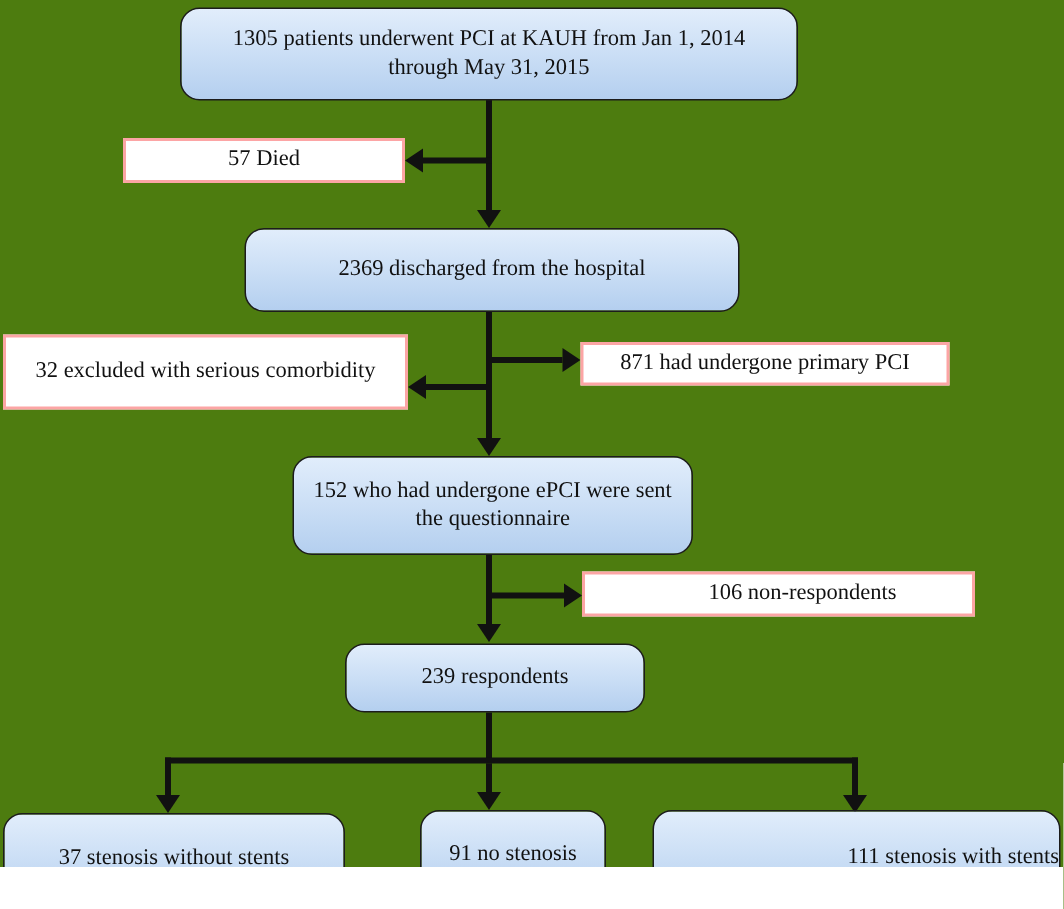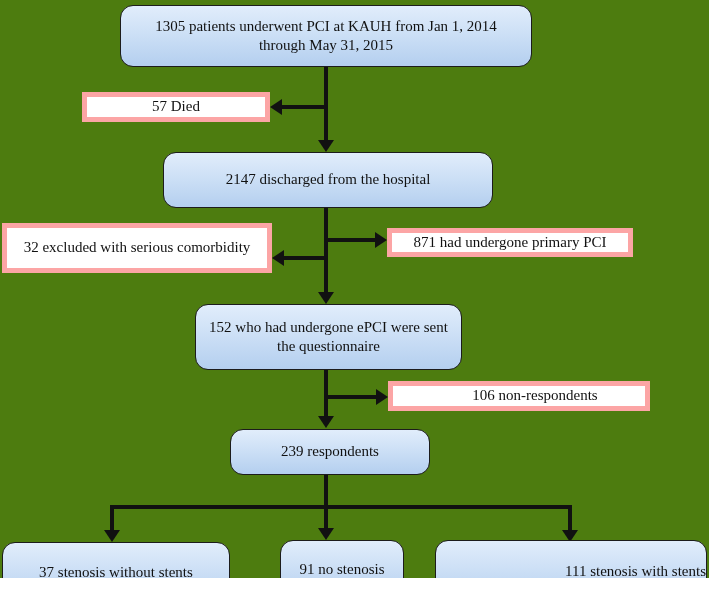--- a/index.html
+++ b/index.html
@@ -22,21 +22,21 @@
     font-size: 15px;
     line-height: 1.3;
   }
   .node.blue {
     background: linear-gradient(180deg, #e1edfb 0%, #cde0f6 45%, #b4cfef 100%);
     border: 1.6px solid #1c1c1c;
     border-radius: 13px;
   }
   .node.white {
     background: #ffffff;
-    border: 5px solid #fca5a5;
+    border: 2px solid #fca5a5;
   }
   .line { position: absolute; background: #111111; }
   .ah { position: absolute; width: 0; height: 0; }
   .ah.down  { border-left: 8px solid transparent; border-right: 8px solid transparent; border-top: 12px solid #111111; }
   .ah.left  { border-top: 8px solid transparent; border-bottom: 8px solid transparent; border-right: 12px solid #111111; }
   .ah.right { border-top: 8px solid transparent; border-bottom: 8px solid transparent; border-left: 12px solid #111111; }
 
   
   #n-pci         { left:120px; top:5px;   width:412px; height:62px; padding:0 14px; }
   #n-died        { left:82px;  top:92px;  width:188px; height:30px; }
@@ -99,21 +99,21 @@
   <div class="ah down" id="a-v5"></div>
   <div class="line" id="l-v6"></div>
   <div class="ah down" id="a-v6"></div>
   <div class="line" id="l-v7"></div>
   <div class="ah down" id="a-v7"></div>
 
   <div class="node blue" id="n-pci">
     <span>1305 patients underwent PCI at KAUH from Jan 1, 2014 through May 31, 2015</span>
   </div>
   <div class="node blue" id="n-discharged">
-    <span>2147 discharged from the hospital</span>
+    <span>2369 discharged from the hospital</span>
   </div>
   <div class="node blue" id="n-epci">
     <span>152 who had undergone ePCI were sent the questionnaire</span>
   </div>
   <div class="node blue" id="n-respondents">
     <span>239 respondents</span>
   </div>
   <div class="node blue" id="n-without-stents">
     <span>37 stenosis without stents</span>
   </div>

